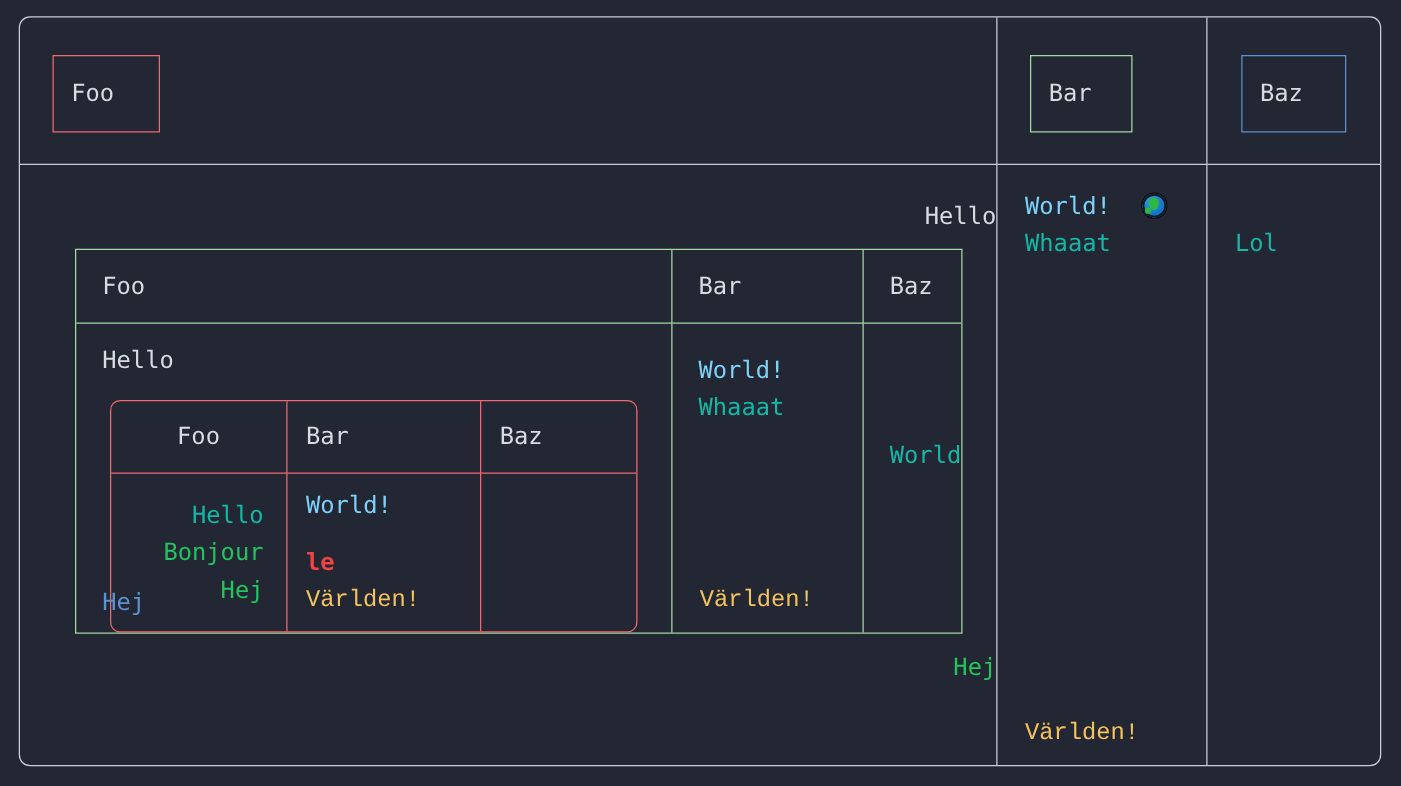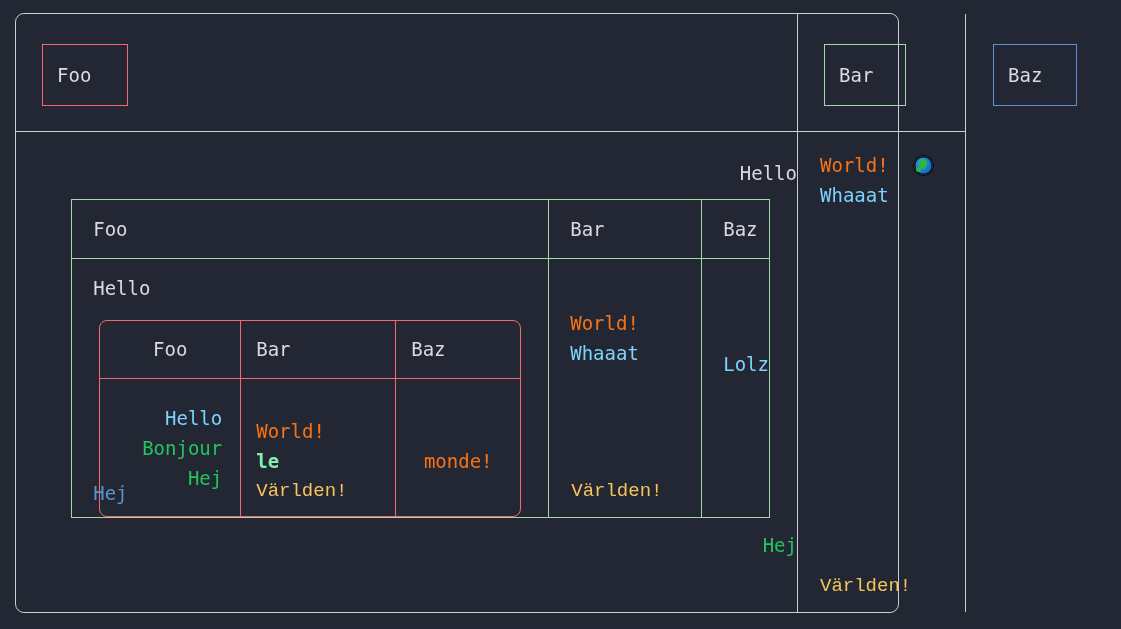--- a/index.html
+++ b/index.html
@@ -15,21 +15,21 @@
     color: #d8dbe2;
     font-size: 19px;
     line-height: 1.0;
   }
 
   
   .outer-table {
     position: absolute;
     left: 15px;
     top: 13px;
-    width: 884px;
+    width: 1090px;
     height: 600px;
     box-sizing: border-box;
     border: 1.6px solid #c9cdd6;
     border-radius: 9px;
     display: grid;
     grid-template-columns: 782px 168px 1fr;
     grid-template-rows: 118px 1fr;
   }
 
   .outer-cell {
@@ -83,25 +83,25 @@
   .cell-text-pad {
     padding: 48px 0 0 22px;
     line-height: 1.58;
   }
   .cell-bottom-text {
     position: absolute;
     left: 22px;
     bottom: 16px;
   }
 
-  .c-red    { color: #f97316; margin-top: 27px; }
-  .c-white  { color: #7dd3fc; }
+  .c-red    { color: #7dd3fc; }
+  .c-white  { color: #14b8a6; }
   .c-blue   { color: #22c55e; }
   .c-yellow { color: #f5c35d; font-family: Liberation Mono, monospace; }
-  .c-bold   { font-weight: bold; color: #86efac; }
+  .c-bold   { font-weight: bold; color: #ef4444; margin-top: 16px; }
 
   .globe {
     display: inline-block;
     vertical-align: -3px;
     margin-left: 14px;
     width: 19px;
     height: 19px;
     border-radius: 50%;
     background: radial-gradient(circle at 35% 32%, #2f9be0 0%, #1273c9 62%, #0f63ad 100%);
     box-shadow: 0 0 0 1.5px #14161d inset, 0 0 0 1px #0b0d12;
@@ -276,53 +276,55 @@
               <span class="rt-line c-blue">Bonjour</span>
               <span class="rt-line c-blue">Hej</span>
             </div>
 
             <div class="rt-cell rt-br rt-body rt-left">
               <span class="rt-line c-red">World!</span>
               <span class="rt-line c-bold">le</span>
               <span class="rt-line c-yellow">Världen!</span>
             </div>
 
-            <div class="rt-cell rt-body rt-center">
-              <span class="rt-line c-red">monde!</span>
-            </div>
           </div>
 
           <div class="gt-hej-label">Hej</div>
         </div>
 
         <div class="gt-cell gt-br">
           <div class="gt-body">
             <div class="c-red">World!</div>
             <div class="c-white">Whaaat</div>
           </div>
           <div class="cell-bottom-text c-yellow">Världen!</div>
         </div>
 
         <div class="gt-cell">
           <div class="gt-body-mid">
-            <div class="c-white">Lolz</div>
+            <div class="c-white">World</div>
           </div>
         </div>
 
       </div>
 
       <div class="mid-footer c-blue">Hej</div>
     </div>
   </div>
 
   <div class="outer-cell bd-r">
     <div class="cell-text">
       <div>
         <span class="c-red">World!</span>
         <span class="globe"></span>
       </div>
       <div class="c-white">Whaaat</div>
     </div>
     <div class="cell-bottom-text c-yellow">Världen!</div>
   </div>
 
+  <div class="outer-cell">
+    <div class="cell-text-pad">
+      <div class="c-white">Lol</div>
+    </div>
+  </div>
 
 </div>
 
 </body></html>

